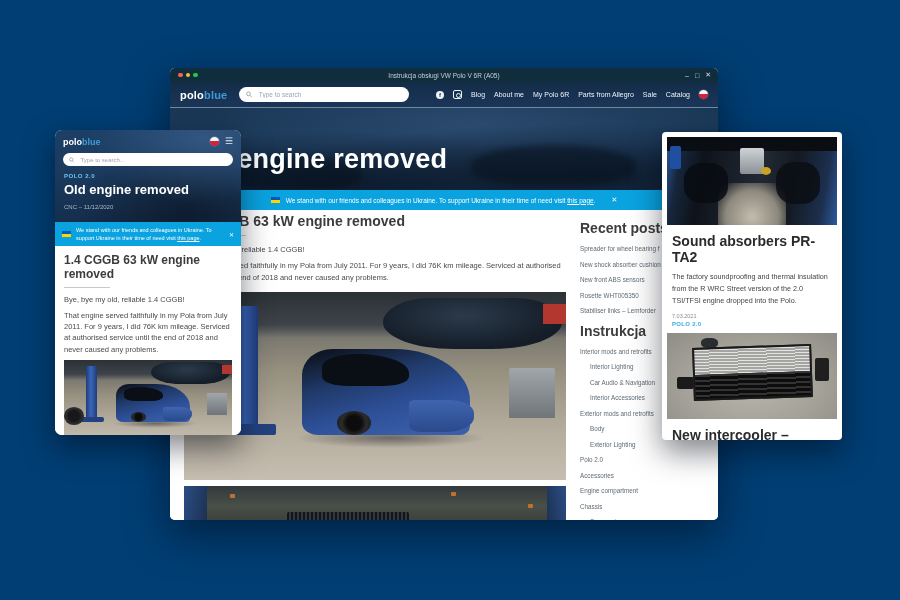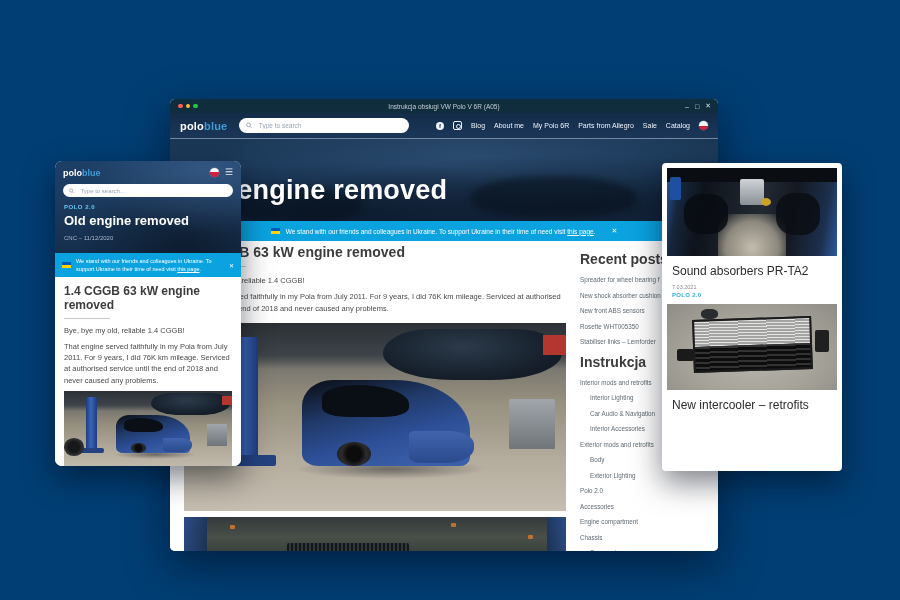--- a/index.html
+++ b/index.html
@@ -1,18 +1,18 @@
 <!DOCTYPE html>
 <html><head>
 <meta charset="utf-8">
 <style>
   html,body{margin:0;padding:0;}
   body{font-family:"Liberation Sans",sans-serif;}
   .canvas{position:relative;width:900px;height:600px;background:#003e73;overflow:hidden;}
-  .win{position:absolute;overflow:hidden;margin-top:31px;}
+  .win{position:absolute;overflow:hidden;}
 
   
   .main-window{left:170px;top:68px;width:548px;height:452px;z-index:1;border-radius:5px;
     background:#fff;box-shadow:0 14px 40px rgba(0,10,25,.55);}
   .titlebar{position:absolute;left:0;top:0;right:0;height:14px;background:#102d3d;
     display:flex;align-items:center;}
   .lights{display:flex;gap:3px;margin-left:8px;}
   .light{width:4.5px;height:4.5px;border-radius:50%;}
   .light.red{background:#ff5f57;} .light.yellow{background:#febc2e;} .light.green{background:#28c840;}
   .tb-title{position:absolute;left:0;right:0;text-align:center;font-size:6.5px;color:#c3ced6;}
@@ -158,21 +158,21 @@
   .m-content h2{margin:0;font-size:12px;line-height:1.15;color:#3c3c3c;font-weight:bold;}
   .m-divider{width:46px;height:1px;background:#c9c9c9;margin:5px 0 6px 0;}
   .m-content p{margin:0 0 5px 0;font-size:7.5px;line-height:1.5;color:#4a4a4a;}
   .m-img{width:100%;height:82px;margin-top:2px;}
 
   
   .right-panel{left:662px;top:132px;width:180px;height:308px;z-index:2;border-radius:4px;
     background:#fff;box-shadow:0 12px 30px rgba(0,8,20,.5);}
   .rp-img{margin:5px;height:88px;}
   .rp-img2{margin:6px 5px 0 5px;height:86px;}
-  .rp-title{margin:8px 10px 0 10px;font-size:12px;font-weight:normal;color:#2b2b2b;cursor:pointer;}
+  .rp-title{margin:8px 10px 0 10px;font-size:14px;font-weight:bold;color:#2b2b2b;cursor:pointer;}
   .rp-excerpt{margin:6px 10px 0 10px;font-size:7.2px;line-height:1.65;color:#444;}
   .rp-date{margin:6px 10px 0 10px;font-size:5.5px;color:#8a8a8a;}
   .rp-cat{margin:2px 10px 6px 10px;font-size:6px;font-weight:bold;color:#34ace2;letter-spacing:.3px;cursor:pointer;}
 </style>
 </head>
 <body>
 
 <div class="canvas">
 
   <div class="win main-window">
@@ -289,20 +289,21 @@
     <div class="rp-img img-enginebay">
       <div class="e-top"></div>
       <div class="e-floor"></div>
       <div class="e-blob1"></div>
       <div class="e-blob2"></div>
       <div class="e-strut"></div>
       <div class="e-cap"></div>
       <div class="e-blue-l"></div>
     </div>
     <div class="rp-title">Sound absorbers PR-TA2</div>
+    <div class="rp-excerpt">The factory soundproofing and thermal insulation from the R WRC Street version of the 2.0 TSI/TFSI engine dropped into the Polo.</div>
     <div class="rp-date">7.03.2021</div>
     <div class="rp-cat">POLO 2.0</div>
 
     <div class="rp-img2 img-intercooler">
       <div class="ic-hose"></div>
       <div class="ic-arm-l"></div>
       <div class="ic-arm-r"></div>
       <div class="ic-core">
         <div class="ic-top"></div>
         <div class="ic-bot"></div>

